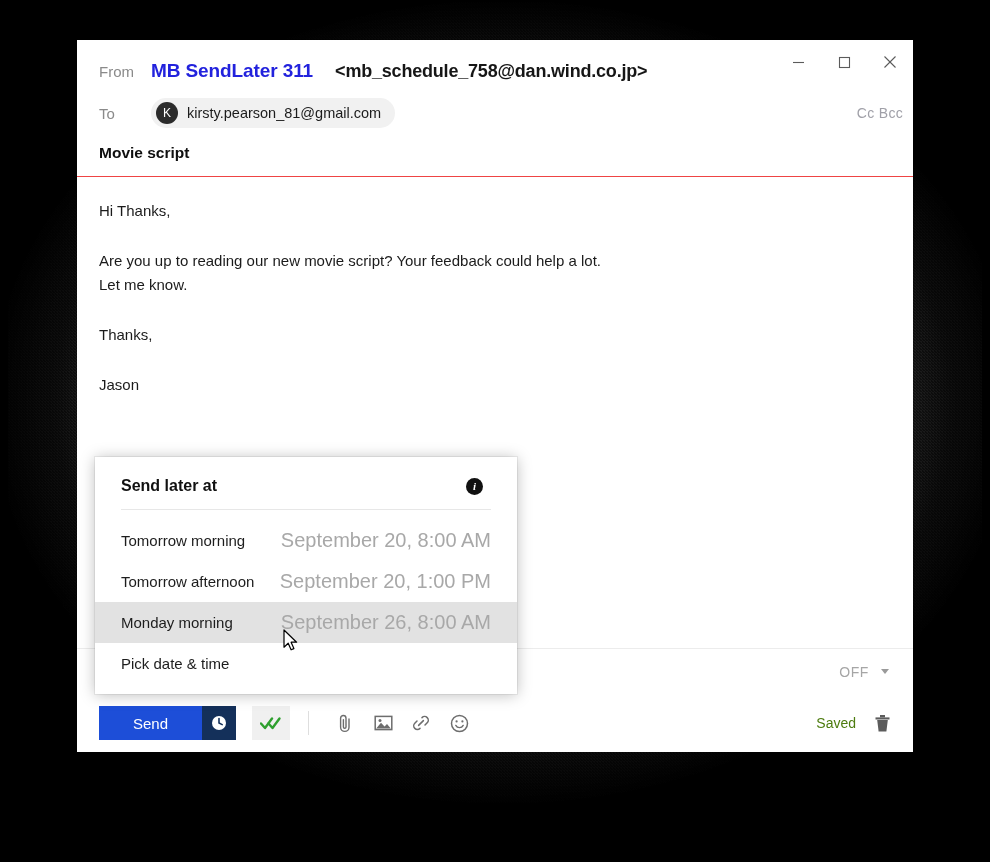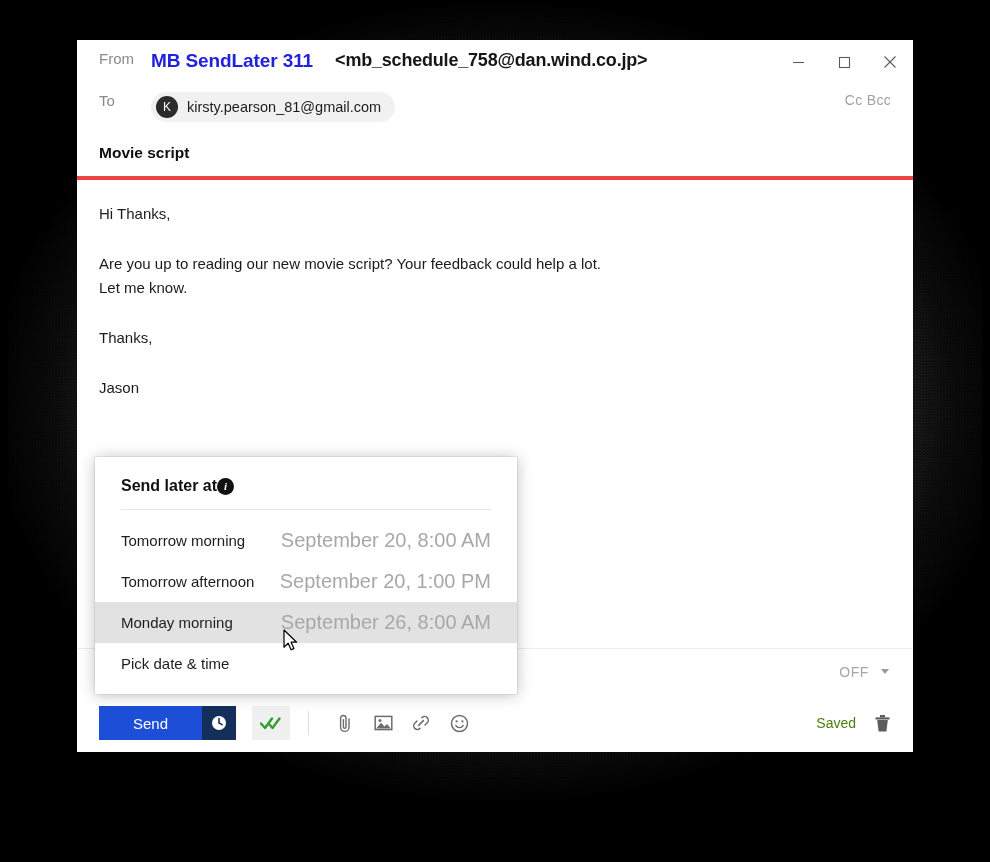--- a/index.html
+++ b/index.html
@@ -53,21 +53,21 @@
     background: #ffffff;
     box-shadow: 0 0 0 1px rgba(0,0,0,0.05);
     display: flex;
     flex-direction: column;
     overflow: hidden;
   }
 
   
   .hdr-row {
     display: flex;
-    align-items: flex-start;
+    align-items: center;
     height: 40px;
     padding: 0 0 0 22px;
     position: relative;
   }
   .hdr-row.from-row { height: 42px; margin-top: 10px; }
   .hdr-row.to-row   { height: 42px; }
 
   .field-label {
     color: #8a8a8a;
     font-size: 15px;
@@ -107,21 +107,21 @@
     font-size: 12px;
     display: flex;
     align-items: center;
     justify-content: center;
     flex: 0 0 22px;
   }
   .chip-text { font-size: 14.5px; color: #1c1c1c; }
 
   .ccbcc {
     position: absolute;
-    right: 22px;
+    right: 10px;
     color: #a0a0a8;
     font-size: 14px;
     letter-spacing: 0.3px;
   }
 
   
   .win-controls {
     position: absolute;
     top: 0; right: 0;
     display: flex;
@@ -130,21 +130,21 @@
   .win-btn {
     width: 46px; height: 44px;
     display: flex; align-items: center; justify-content: center;
     color: #5b5b5b;
   }
   .win-btn svg { display: block; }
 
   
   .subject-row {
     padding: 10px 10px 14px 22px;
-    border-bottom: 4px solid #ef4444;
+    border-bottom: 1px solid #ef4444;
     margin: 0 0 0 0;
   }
   .subject-text {
     font-size: 15.5px;
     font-weight: bold;
     color: #0f0f0f;
   }
 
   
   .mail-body {
@@ -260,21 +260,21 @@
     left: 95px; top: 457px;
     width: 422px;
     background: #ffffff;
     box-shadow: 0 1px 14px rgba(0,0,0,0.26), 0 0 0 1px rgba(0,0,0,0.06);
     z-index: 40;
     overflow: hidden;
   }
   .menu-head {
     display: flex;
     align-items: center;
-    justify-content: flex-start;
+    justify-content: space-between;
     padding: 20px 34px 14px 26px;
   }
   .menu-title { font-size: 16px; font-weight: bold; color: #111111; }
   .info-icon {
     width: 17px; height: 17px;
     border-radius: 50%;
     background: #111111;
     color: #ffffff;
     font-size: 11px;
     font-weight: bold;

